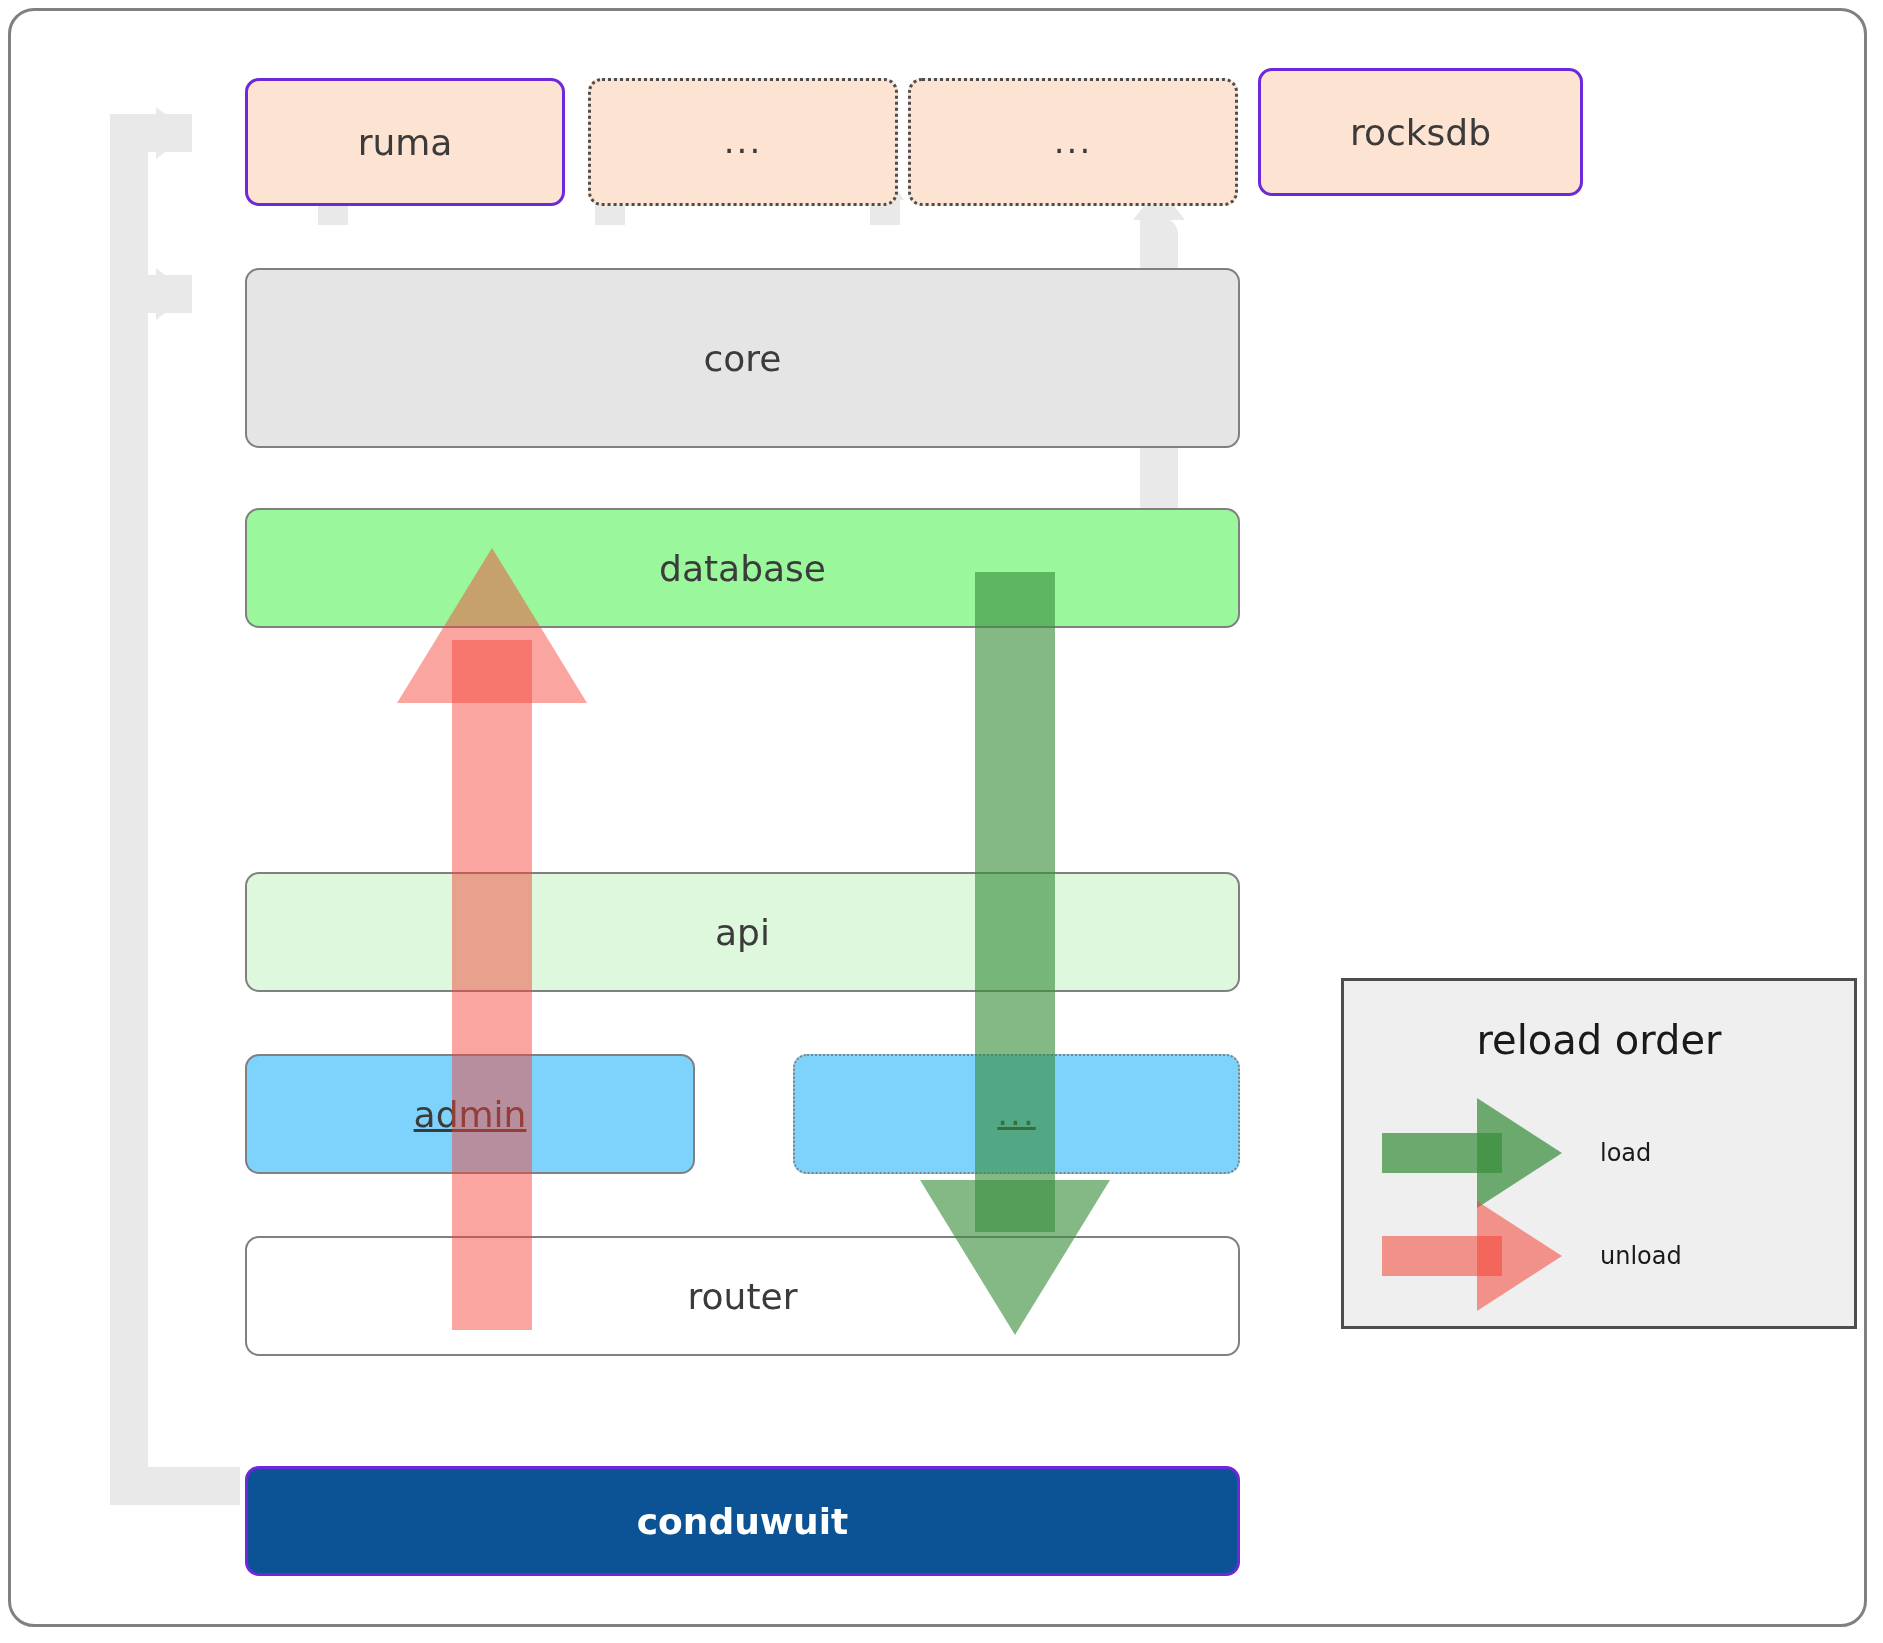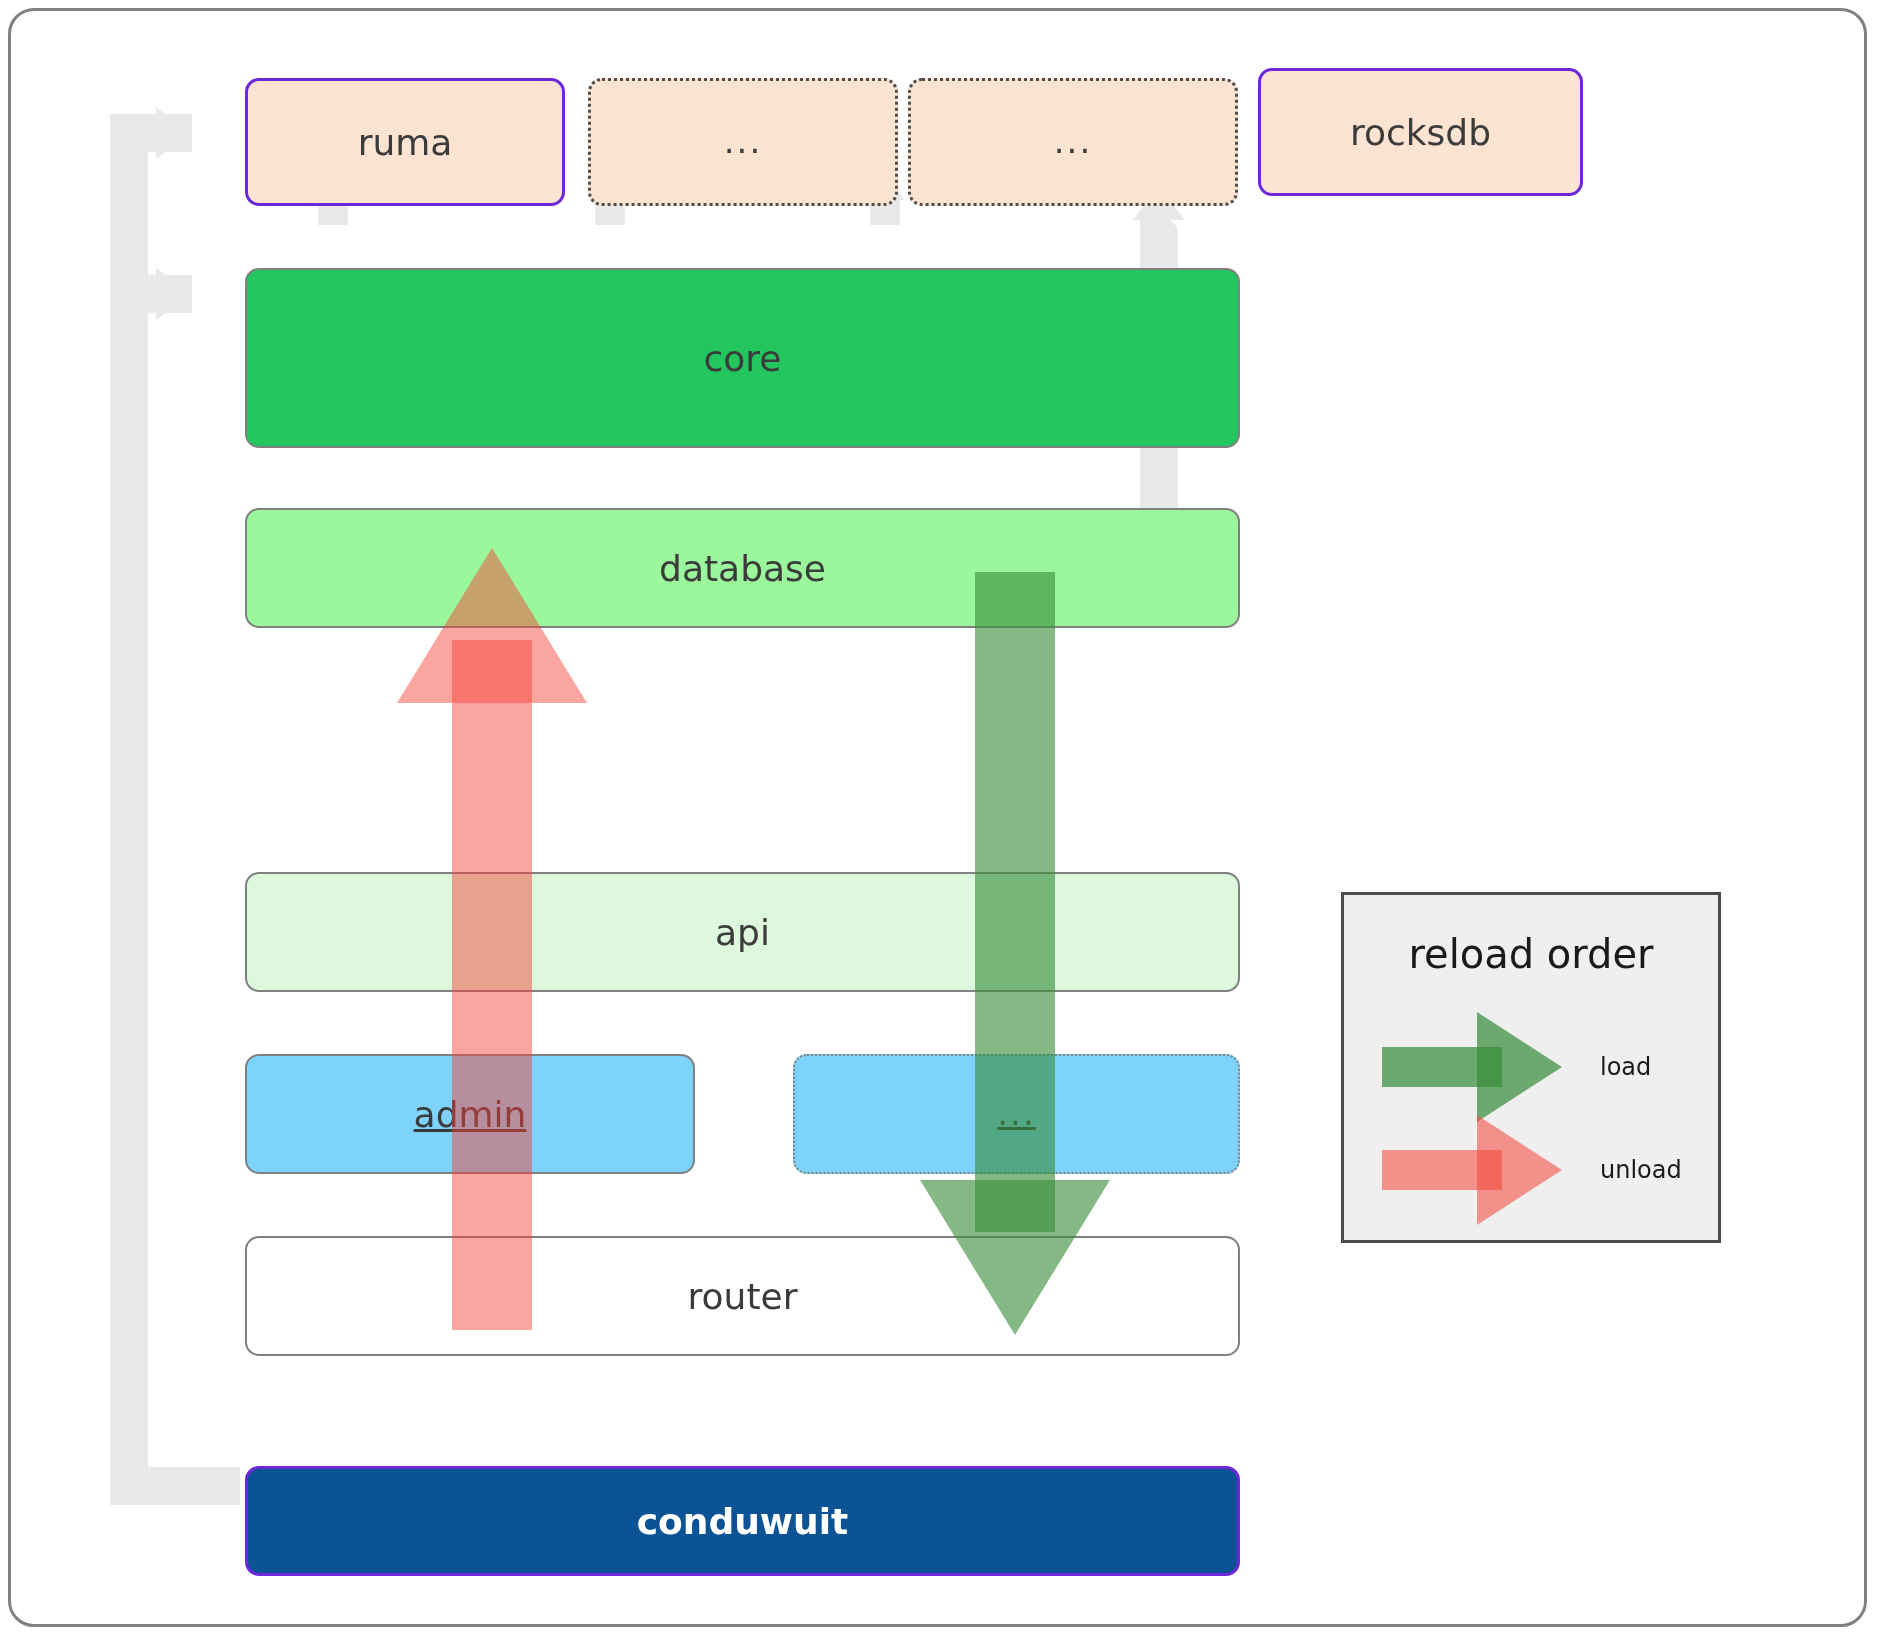--- a/index.html
+++ b/index.html
@@ -30,21 +30,21 @@
     font-size:36px;
     color:#3b3b3b;
     z-index:4;
   }
   .node.solid-dark{border:3px solid #6d28d9;}
   .node.dotted-dark{border:3px dotted #4d4d4d;}
   .node.solid-gray{border:2px solid #808080;}
   .node.dotted-gray{border:2px dotted #808080;}
 
   .peach{background:#fde3d1;}
-  .blue{background:#22c55e;}
+  .blue{background:#e5e5e5;}
   .green-0{background:#9bf79b;}
   .green-1{background:#cdf6cd;}
   .green-2{background:#ddf8dd;}
   .green-3{background:#7dd3fc;text-decoration:underline;}
   .white{background:#ffffff;}
   .navy{background:#0b5394;color:#ffffff;font-weight:bold;}
 
   .dots{letter-spacing:2px;font-size:34px;line-height:0.4;}
 
   
@@ -182,21 +182,21 @@
   <div class="flow">
     <div class="flow-shaft-red" style="left:452px;top:640px;width:80px;height:690px;"></div>
     <div class="flow-head-red" style="left:397px;top:548px;"></div>
   </div>
 
   <div class="flow">
     <div class="flow-shaft-green" style="left:975px;top:572px;width:80px;height:660px;"></div>
     <div class="flow-head-green" style="left:920px;top:1180px;"></div>
   </div>
 
-  <div class="legend" style="left:1341px;top:892px;width:380px;height:351px;">
+  <div class="legend" style="left:1341px;top:978px;width:516px;height:351px;">
 
     <div class="legend-title" style="top:36px;">reload order</div>
 
     <div class="legend-row lg-green" style="left:38px;top:117px;">
       <div class="lg-arrow">
         <div class="lg-shaft"></div>
           <div class="lg-head"></div>
       </div>
       <div class="legend-label" style="margin-left:38px;">load</div>
     </div>

